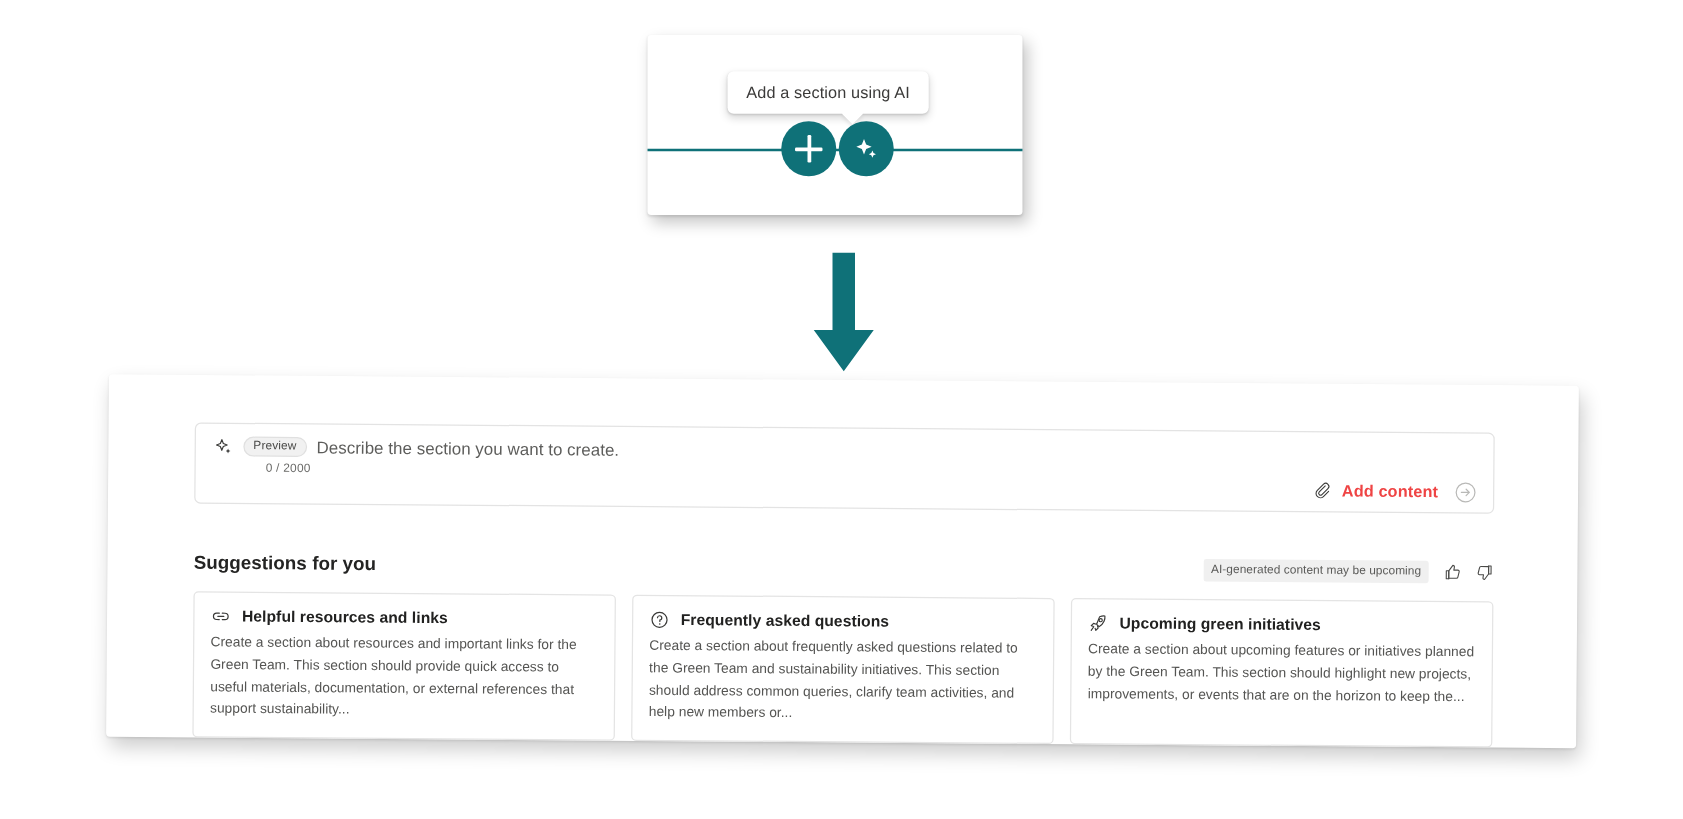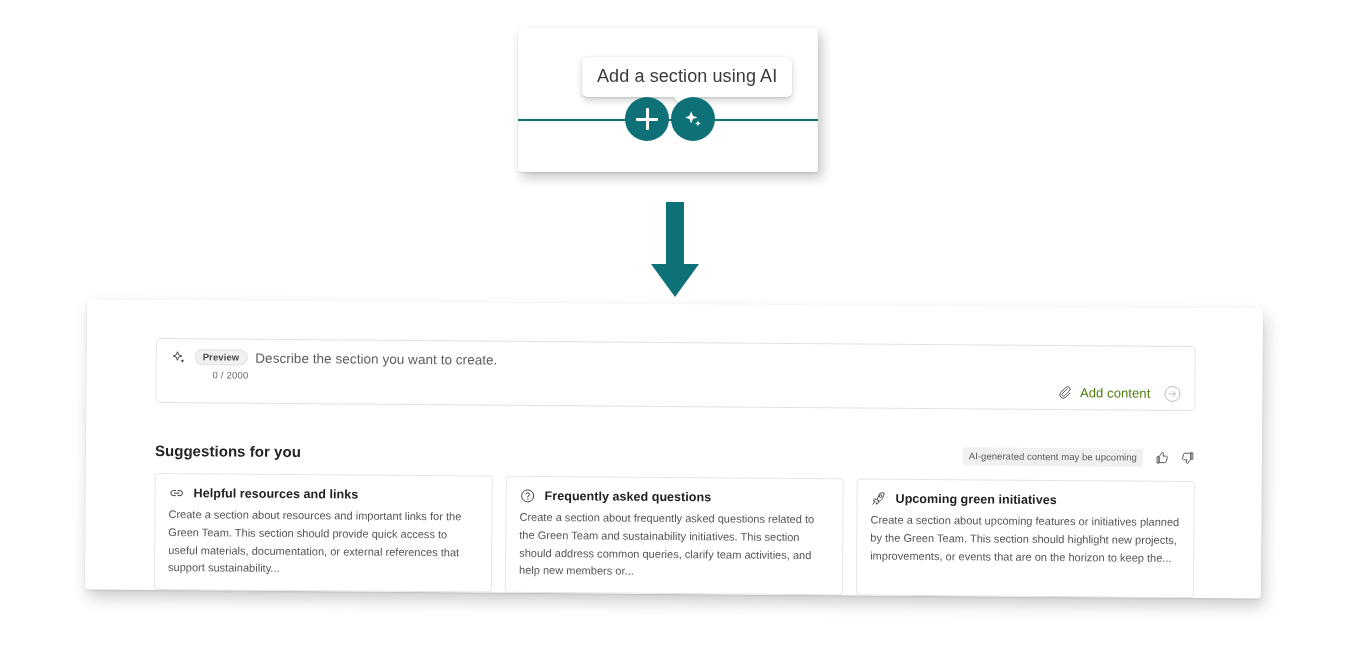--- a/index.html
+++ b/index.html
@@ -78,21 +78,21 @@
   .plus-glyph::before { left: 0; top: 9.5px; width: 22px; height: 3px; }
   .plus-glyph::after  { top: 0; left: 9.5px; height: 22px; width: 3px; }
 
   .tooltip {
     position: absolute;
     left: 64px;
     top: 29px;
     background: #ffffff;
     border-radius: 5px;
     padding: 9px 15px 10px 15px;
-    font-size: 18px;
+    font-size: 13px;
     color: #3b3a39;
     white-space: nowrap;
     box-shadow: 0 0.6px 1.8px rgba(0,0,0,0.12),
                 0 3.2px 7.2px rgba(0,0,0,0.16);
     letter-spacing: 0.1px;
   }
   .tooltip-tail {
     position: absolute;
     bottom: -6px;
     left: 94px;
@@ -163,21 +163,20 @@
 
   .preview-badge {
     font-size: 9.5px;
     color: #4a4a48;
     background: #f1f1f1;
     border: 1px solid #e0e0e0;
     border-radius: 9px;
     padding: 1.5px 7px 2px 7px;
     line-height: 1.15;
     letter-spacing: 0.1px;
-    font-weight: bold;
   }
 
   .prompt-placeholder {
     font-size: 13.5px;
     color: #5d5d5b;
     letter-spacing: 0.05px;
   }
 
   .char-count {
     position: absolute;
@@ -194,22 +193,22 @@
     bottom: 7px;
     display: flex;
     align-items: center;
     gap: 7px;
   }
 
   .clip-icon { width: 15px; height: 15px; }
 
   .add-content-label {
     font-size: 13px;
-    font-weight: normal;
-    color: #4d7c0f;
+    font-weight: bold;
+    color: #ef4444;
     letter-spacing: 0.1px;
   }
 
   .send-btn {
     width: 19px;
     height: 19px;
     background: none;
     border: none;
     padding: 0;
     cursor: pointer;

